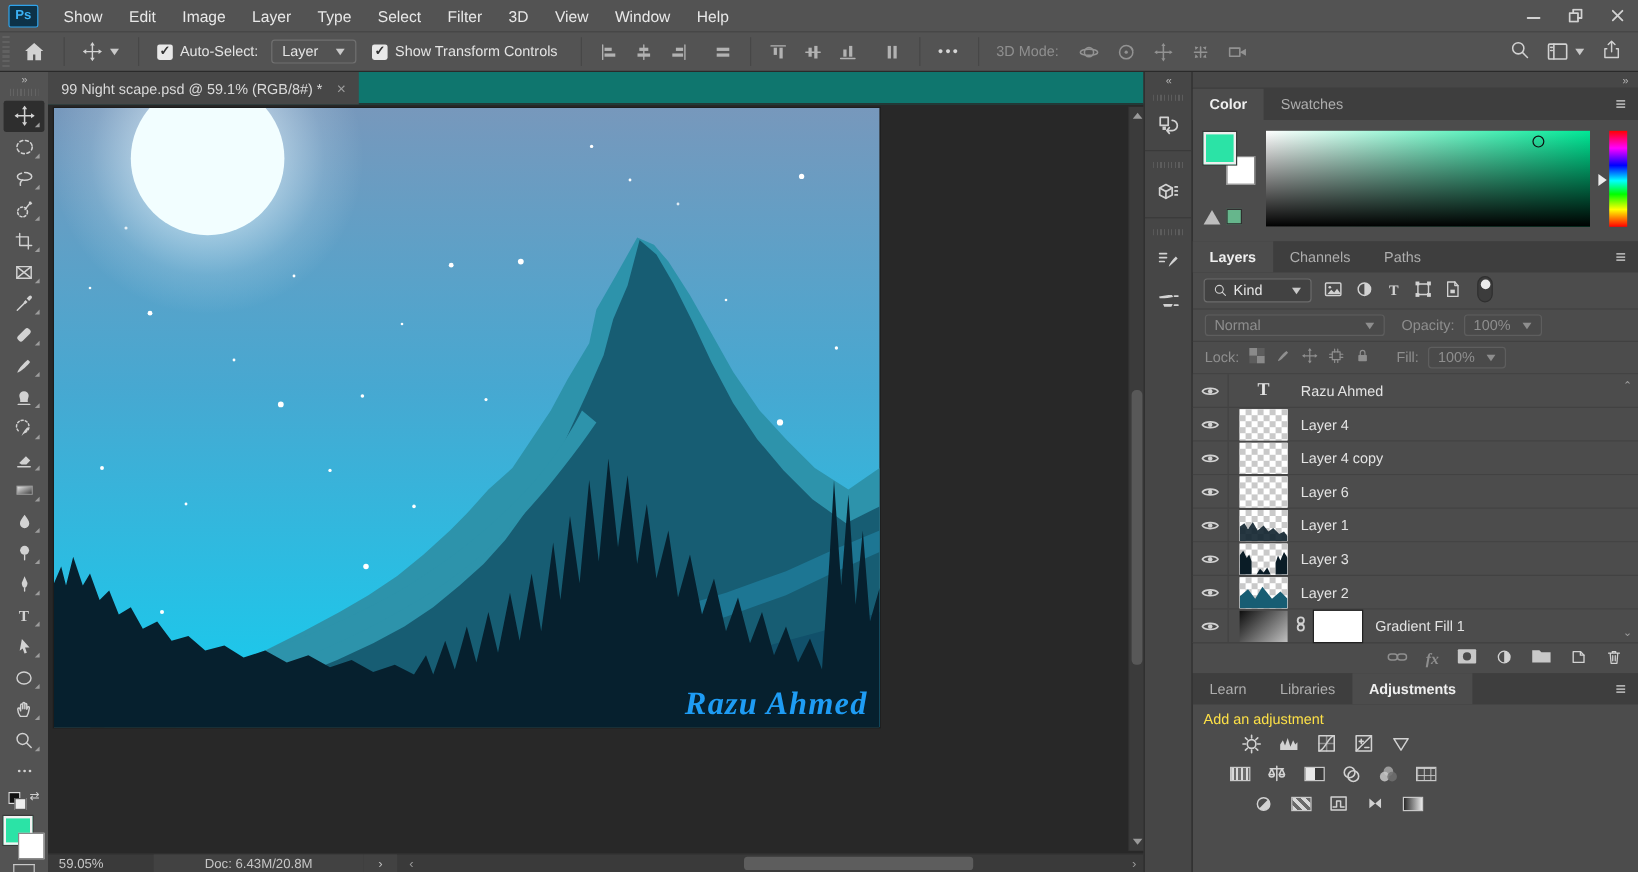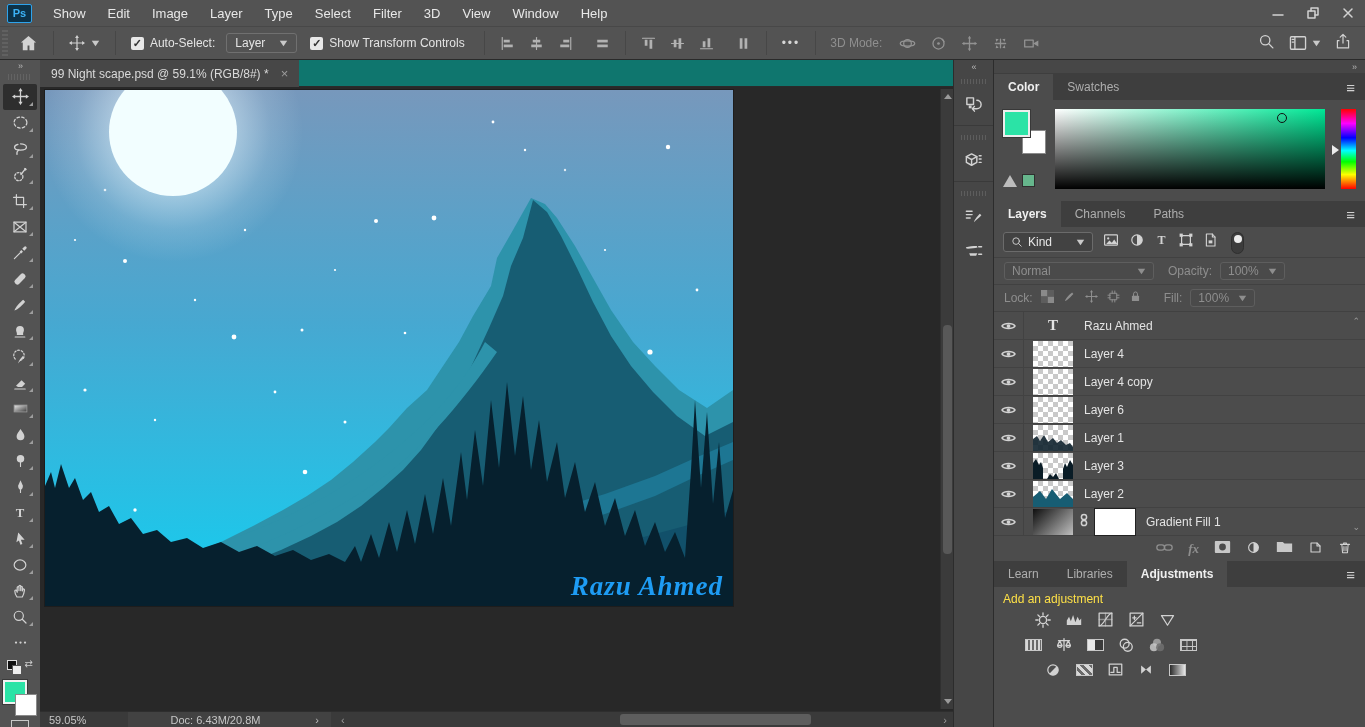--- a/index.html
+++ b/index.html
@@ -85,21 +85,21 @@
 .gamut{position:absolute;bottom:2px;left:1px;display:flex;gap:5px;align-items:center}
 .warn{width:0;height:0;border-left:7px solid transparent;border-right:7px solid transparent;border-bottom:12px solid #bdbdbd}
 .gamutsw{width:13px;height:13px;border:1px solid #2f2f2f}
 .fieldwrap{flex:1;position:relative}
 .field{width:100%;height:80px;background-image:linear-gradient(to bottom,rgba(0,0,0,0),#000),linear-gradient(to right,#fff,#00e896)}
 .picker{position:absolute;right:38px;top:4px;width:10px;height:10px;border:1.6px solid #101010;border-radius:50%}
 .huewrap{width:22px;height:80px;position:relative;flex:none}
 .huebar{position:absolute;right:0;width:15px;height:80px;background:linear-gradient(to bottom,#ff0000,#ff00ff 18%,#0000ff 36%,#00ffff 52%,#00ff00 66%,#ffff00 82%,#ff0000)}
 .huemark{position:absolute;left:-2px;top:36px;width:0;height:0;border-top:5px solid transparent;border-bottom:5px solid transparent;border-left:7px solid #ececec}
 
-.filterrow{display:flex;align-items:flex-start;gap:9px;padding:5px 9px;height:31px;border-bottom:1px solid #414141}
+.filterrow{display:flex;align-items:flex-end;gap:9px;padding:5px 9px;height:31px;border-bottom:1px solid #414141}
 .kindbox{display:flex;align-items:center;gap:5px;background:#424242;border:1px solid #6b6b6b;border-radius:3px;padding:2px 7px;width:90px;color:#e6e6e6}
 .kindbox .chev{margin-left:auto}
 .pill{width:13px;height:22px;border-radius:7px;background:#3c3c3c;border:1px solid #2f2f2f;position:relative}
 .pill::before{content:"";position:absolute;left:1.5px;top:1.5px;width:8px;height:8px;border-radius:50%;background:#ececec}
 .blendrow,.lockrow{display:flex;align-items:center;padding:0 10px;height:27px;color:#8e8e8e;gap:8px;border-bottom:1px solid #414141}
 .gbox{border:1px solid #5e5e5e;border-radius:3px;background:#4a4a4a;color:#8e8e8e;padding:1px 7px;display:flex;gap:9px;align-items:center}
 .lockico{display:flex;gap:9px;align-items:center}
 .llist{position:relative;flex:none}
 .lrow{height:28px;display:flex;align-items:center;border-bottom:1px solid #424242;background:#4c4c4c}
 .eyecell{width:30px;align-self:stretch;display:flex;justify-content:center;align-items:center;border-right:1px solid #424242;flex:none}

